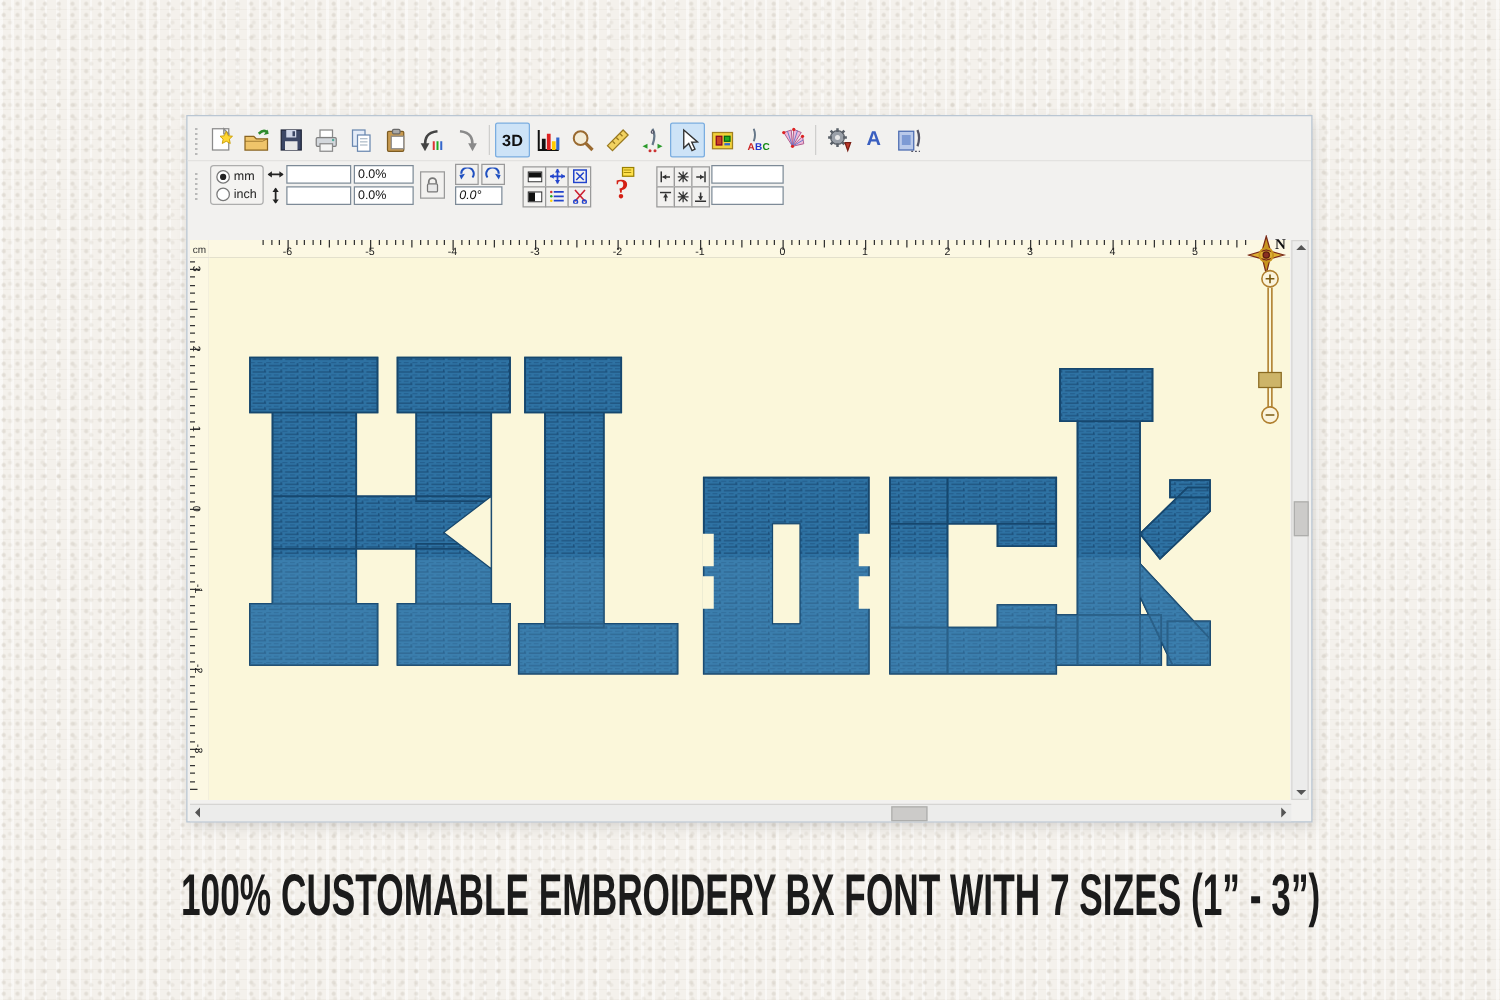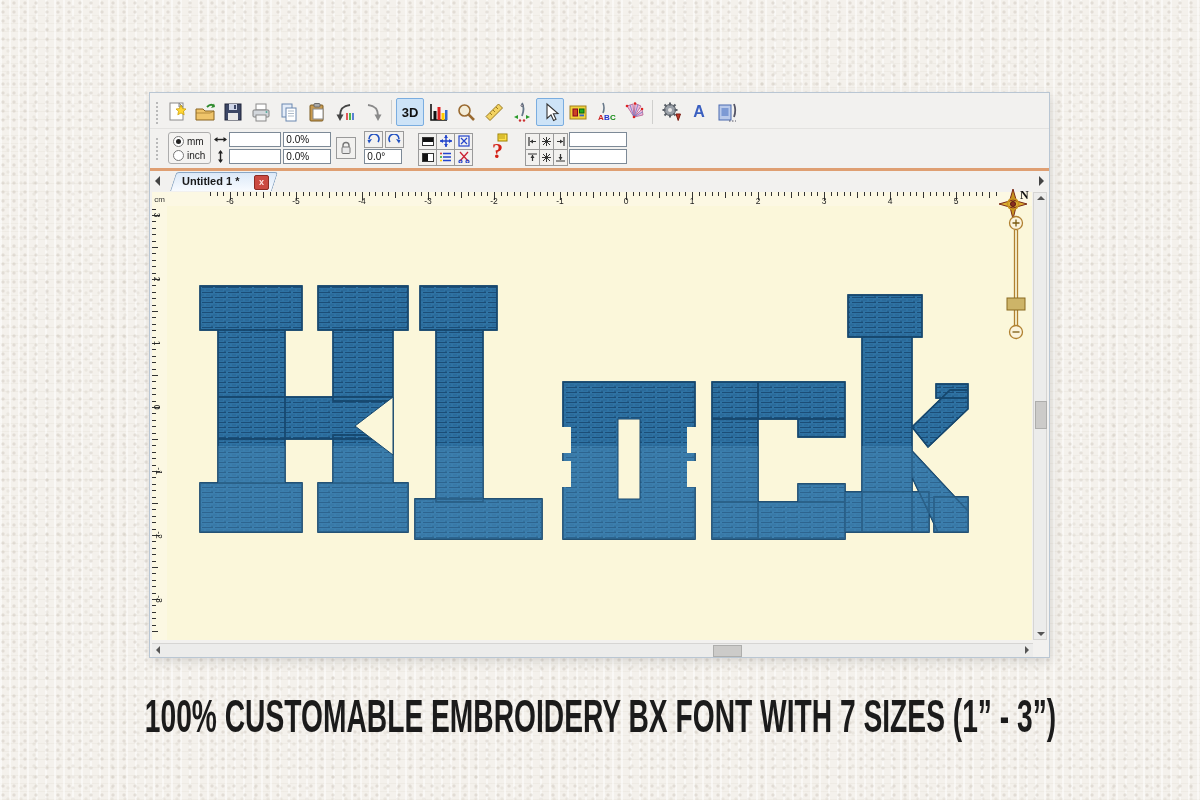--- a/index.html
+++ b/index.html
@@ -311,21 +311,21 @@
             </svg>
           </div>
         <div class="sq" style="width:17px;">
             <svg width="13" height="11">
               <path d="M2,8 a5,5 0 1 1 9,-3" fill="none" stroke="#2050c0" stroke-width="1.6"></path>
               <polygon points="12.5,6 8,5 11,9.5" fill="#2050c0"></polygon>
             </svg>
           </div>
       </div>
       <div class="fldrow">
-        <input class="fld" style="width: 32px;" readonly="" value="0.0°">
+        <input class="fld" style="width: 32px; font-style: italic;" readonly="" value="0.0°">
       </div>
     </div>
 
     <div class="grid2x3">
       <div class="sq" style="width:17px;">
           <svg width="12" height="9">
             <rect x="0.5" y="0.5" width="11" height="8" fill="#fff" stroke="#333"></rect>
             <rect x="1" y="1" width="10" height="4" fill="#111"></rect>
           </svg>
         </div>
@@ -415,28 +415,20 @@
     <div class="fldcol" style="margin-left:3px;">
       <div class="fldrow">
           <input class="fld w54" readonly="" value="" style="">
         </div>
       <div class="fldrow">
           <input class="fld w54" readonly="" value="" style="">
         </div>
     </div>
   </div>
 
-  <div class="tabbar">
-    <div class="tabnav left"></div>
-    <div class="tab">
-      <span class="tablabel">Untitled 1 *</span>
-      <span class="tabclose">x</span>
-    </div>
-    <div class="tabnav right"></div>
-  </div>
 
   <div class="corner">cm</div>
   <div class="hruler">
       <div class="htick" style="left: 43.2px;"></div>
       <div class="htick" style="left: 49.8px;"></div>
       <div class="htick" style="left: 56.4px;"></div>
       <div class="htick major" style="left: 63px;"></div>
       <span class="hlab" style="left: 63px;">-6</span>
       <div class="htick" style="left: 69.6px;"></div>
       <div class="htick" style="left: 76.2px;"></div>

